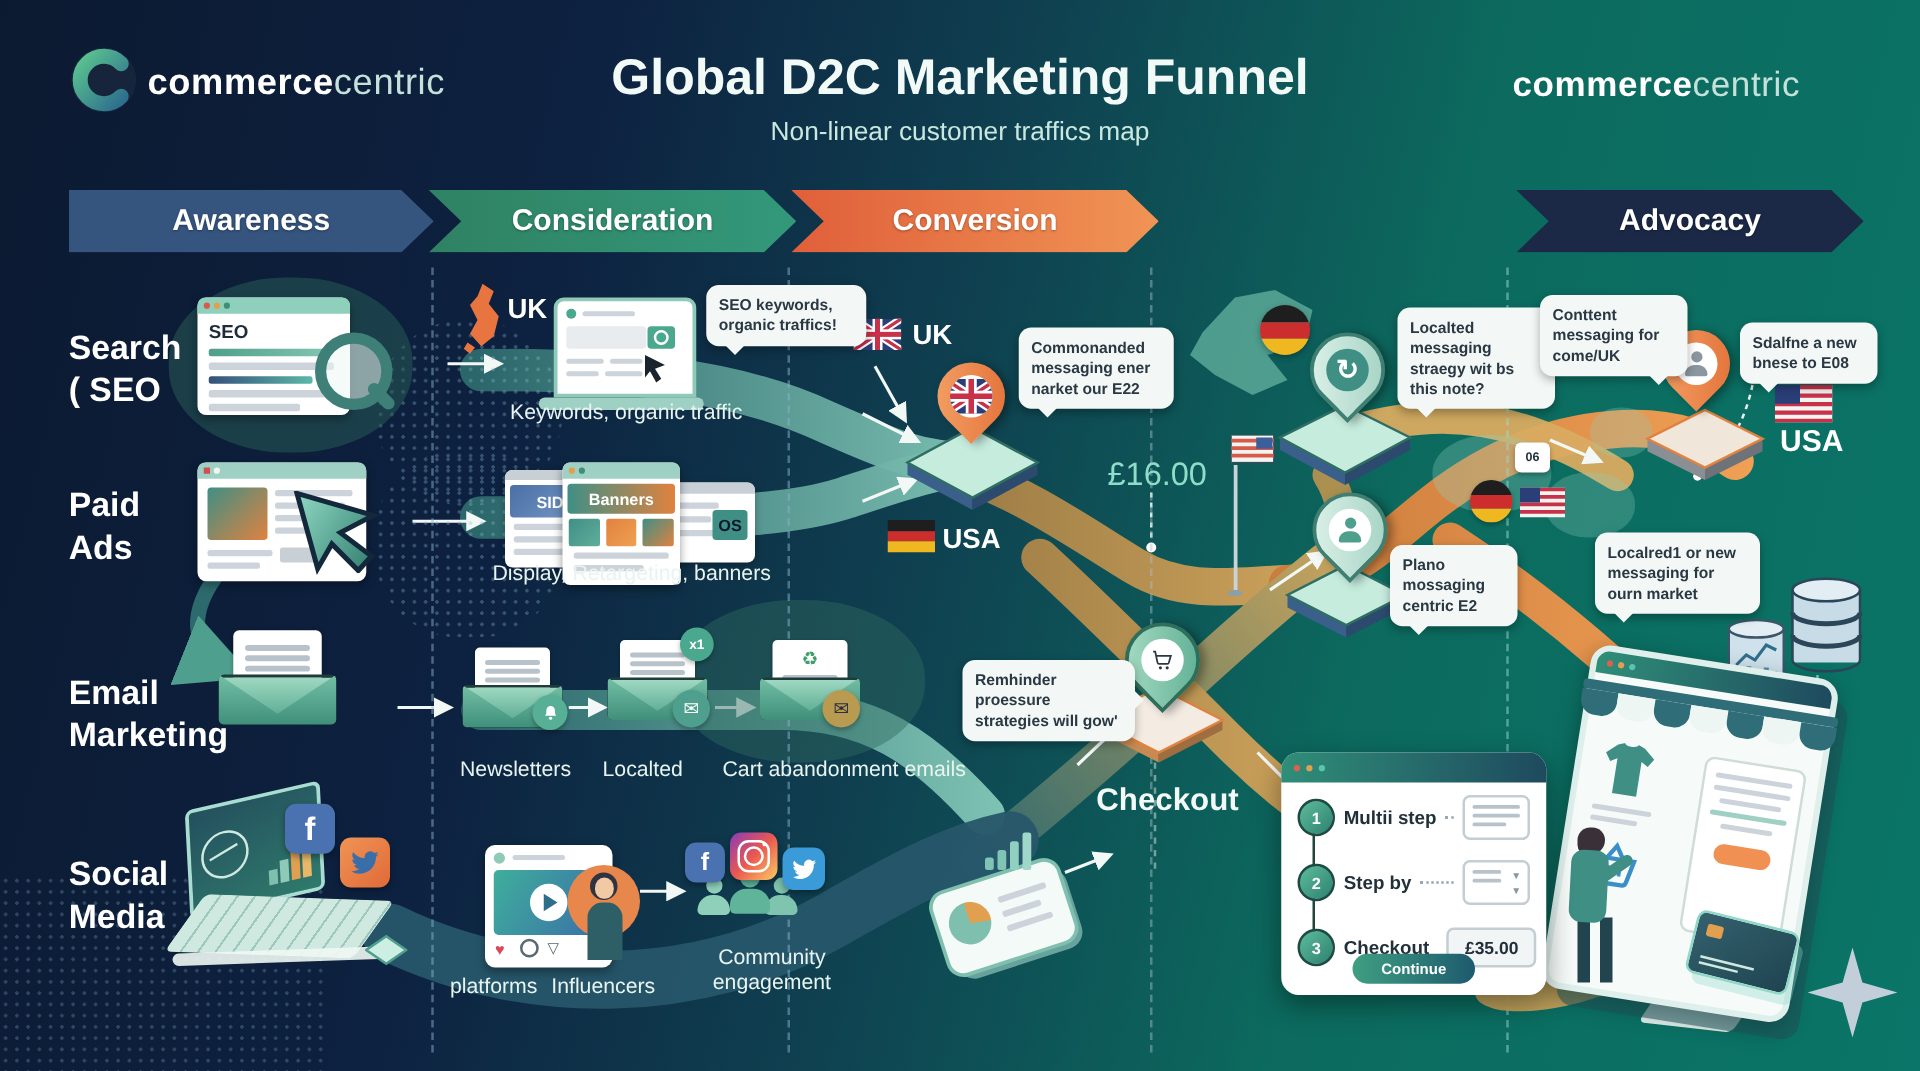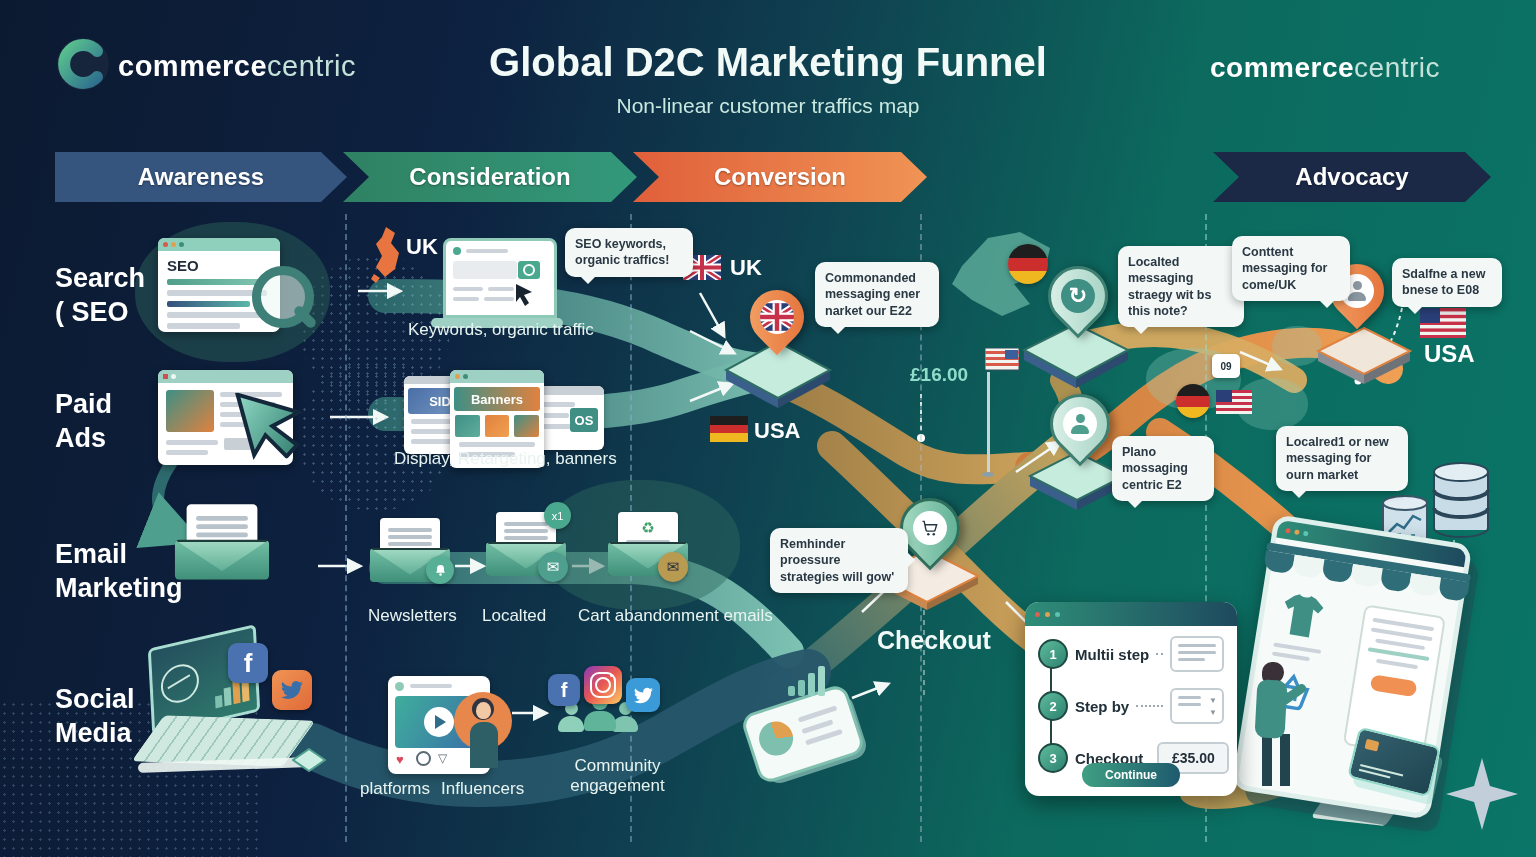--- a/index.html
+++ b/index.html
@@ -293,21 +293,21 @@
             <rect y="8.5" width="38" height="8" fill="#fff"></rect>
         <rect x="17" width="4" height="25" fill="#c8314a"></rect>
             <rect y="10.5" width="38" height="4" fill="#c8314a"></rect>
       </svg>
     </div>
       </div>
   </div>
 
   <div class="callout tail-bl" style="left:815px;top:262px;width:104px"><span>Commonanded messaging ener narket our E22</span></div>
 
-  <div class="abs" style="left:910px;top:364px;font-size:19px;font-weight:bold;color:#8fdcc8;z-index:6">£16.00</div>
+  <div class="abs" style="left:886px;top:364px;font-size:26px;font-weight:normal;color:#8fdcc8;z-index:6">£16.00</div>
 
   <div class="abs" style="left:985px;top:348px;z-index:4">
     <svg width="36" height="24" viewBox="0 0 36 24">
       <rect width="34" height="22" fill="#f2f4f0" stroke="#3a4a5a"></rect>
       <rect y="3" width="34" height="3" fill="#d85a4a"></rect>
         <rect y="9" width="34" height="3" fill="#d85a4a"></rect>
         <rect y="15" width="34" height="3" fill="#d85a4a"></rect>
       <rect x="20" y="2" width="13" height="9" fill="#3a5f9a"></rect>
     </svg>
     <div style="width:3px;height:100px;background:#c8d4d8;margin-left:2px"></div>
@@ -362,21 +362,21 @@
       <span style="width:25px;height:22px;border-radius:2px;background:linear-gradient(135deg,#3f8f85,#e0823f)"></span>
     </div>
     <div class="line" style="height:5px;width:80%;margin:5px auto"></div>
     <div class="line" style="height:5px;width:60%;margin:5px 9px"></div>
   </div>
   <div class="abs" style="left:534px;top:386px;width:70px;height:64px;background:#fff;border-radius:6px;box-shadow:0 2px 6px rgba(0,0,0,.3);z-index:3">
     <div style="height:9px;background:#c8d0d6;border-radius:6px 6px 0 0"></div>
     <div class="line" style="height:5px;width:34px;margin:7px 0 0 7px"></div>
     <div class="line" style="height:5px;width:28px;margin:6px 0 0 7px"></div>
     <div class="line" style="height:5px;width:34px;margin:6px 0 0 7px"></div>
-    <div style="position:absolute;right:6px;top:22px;width:28px;height:24px;background:#3f8f85;border-radius:3px;display:flex;align-items:center;justify-content:center;color:#ffffff;font-weight:bold;font-size:13px">
+    <div style="position:absolute;right:6px;top:22px;width:28px;height:24px;background:#3f8f85;border-radius:3px;display:flex;align-items:center;justify-content:center;color:#0f172a;font-weight:bold;font-size:13px">
         <span>OS</span>
       </div>
   </div>
   <div class="abs cap" style="left:394px;top:449px">Display, Retargeting, banners</div>
 
   <div class="env" style="left:182px;top:510px;transform:scale(1.18)">
     <div class="paper">
         <i></i>
         <i></i>
         <i></i>
@@ -401,21 +401,21 @@
   </div>
   <div class="env" style="left:486px;top:512px">
     <div class="paper">
         <i></i>
         <i></i>
         <i></i>
         <i></i>
       </div>
       <div class="body"></div>
       <div class="vee"></div>
-    <div class="badge" style="left:58px;top:-10px;width:27px;height:27px;background:#4aa88f;color:#fff;font-weight:normal;font-size:11px">
+    <div class="badge" style="left:58px;top:-10px;width:27px;height:27px;background:#4aa88f;color:#fff;font-weight:bold;font-size:11px">
         <span>x1</span>
       </div>
     <div class="badge" style="left:52px;top:40px;width:30px;height:30px;background:#4f9f8f;color:#fff;font-size:15px">
         <span>✉</span>
       </div>
   </div>
   <div class="env" style="left:608px;top:512px">
     <div class="paper"><span style="color:#3f9f6a;font-size:15px;line-height:1">♻</span><i></i><i style="width:60%;margin:3px auto"></i></div>
     <div class="body"></div>
       <div class="vee"></div>
@@ -558,21 +558,21 @@
       <span>↻</span>
         </div>
       </div>
   </div>
   <div class="callout tail-bl" style="left:1118px;top:246px;width:106px"><span>Localted messaging straegy wit bs this note?</span></div>
 
   <div class="abs blob" style="left:1146px;top:348px;width:95px;height:62px;background:#8fd0c0;opacity:.3"></div>
   <div class="abs blob" style="left:1236px;top:378px;width:72px;height:52px;background:#8fd0c0;opacity:.28"></div>
   <div class="abs blob" style="left:1272px;top:326px;width:50px;height:40px;background:#8fd0c0;opacity:.28"></div>
   <div class="abs" style="left:1212px;top:354px;width:28px;height:24px;background:#fff;border-radius:5px;display:flex;align-items:center;justify-content:center;font-size:10px;font-weight:bold;color:#22303a;z-index:5;box-shadow:0 2px 4px rgba(0,0,0,.3)">
-      <span>09</span>
+      <span>06</span>
     </div>
   <div class="abs" style="left:1176px;top:384px;width:34px;height:34px;border-radius:50%;overflow:hidden;z-index:5;box-shadow:0 2px 4px rgba(0,0,0,.3)">
     <div style="height:34%;background:#1e1e1e"></div>
       <div style="height:33%;background:#cc2e2e"></div>
       <div style="height:33%;background:#f0b820"></div>
   </div>
   <svg class="abs" style="left:1216px;top:390px;z-index:5" width="36" height="24" viewBox="0 0 36 24">
     <rect width="36" height="24" fill="#f2f4f0"></rect>
     <g fill="#c8314a">
         <rect y="0" width="36" height="3"></rect>

